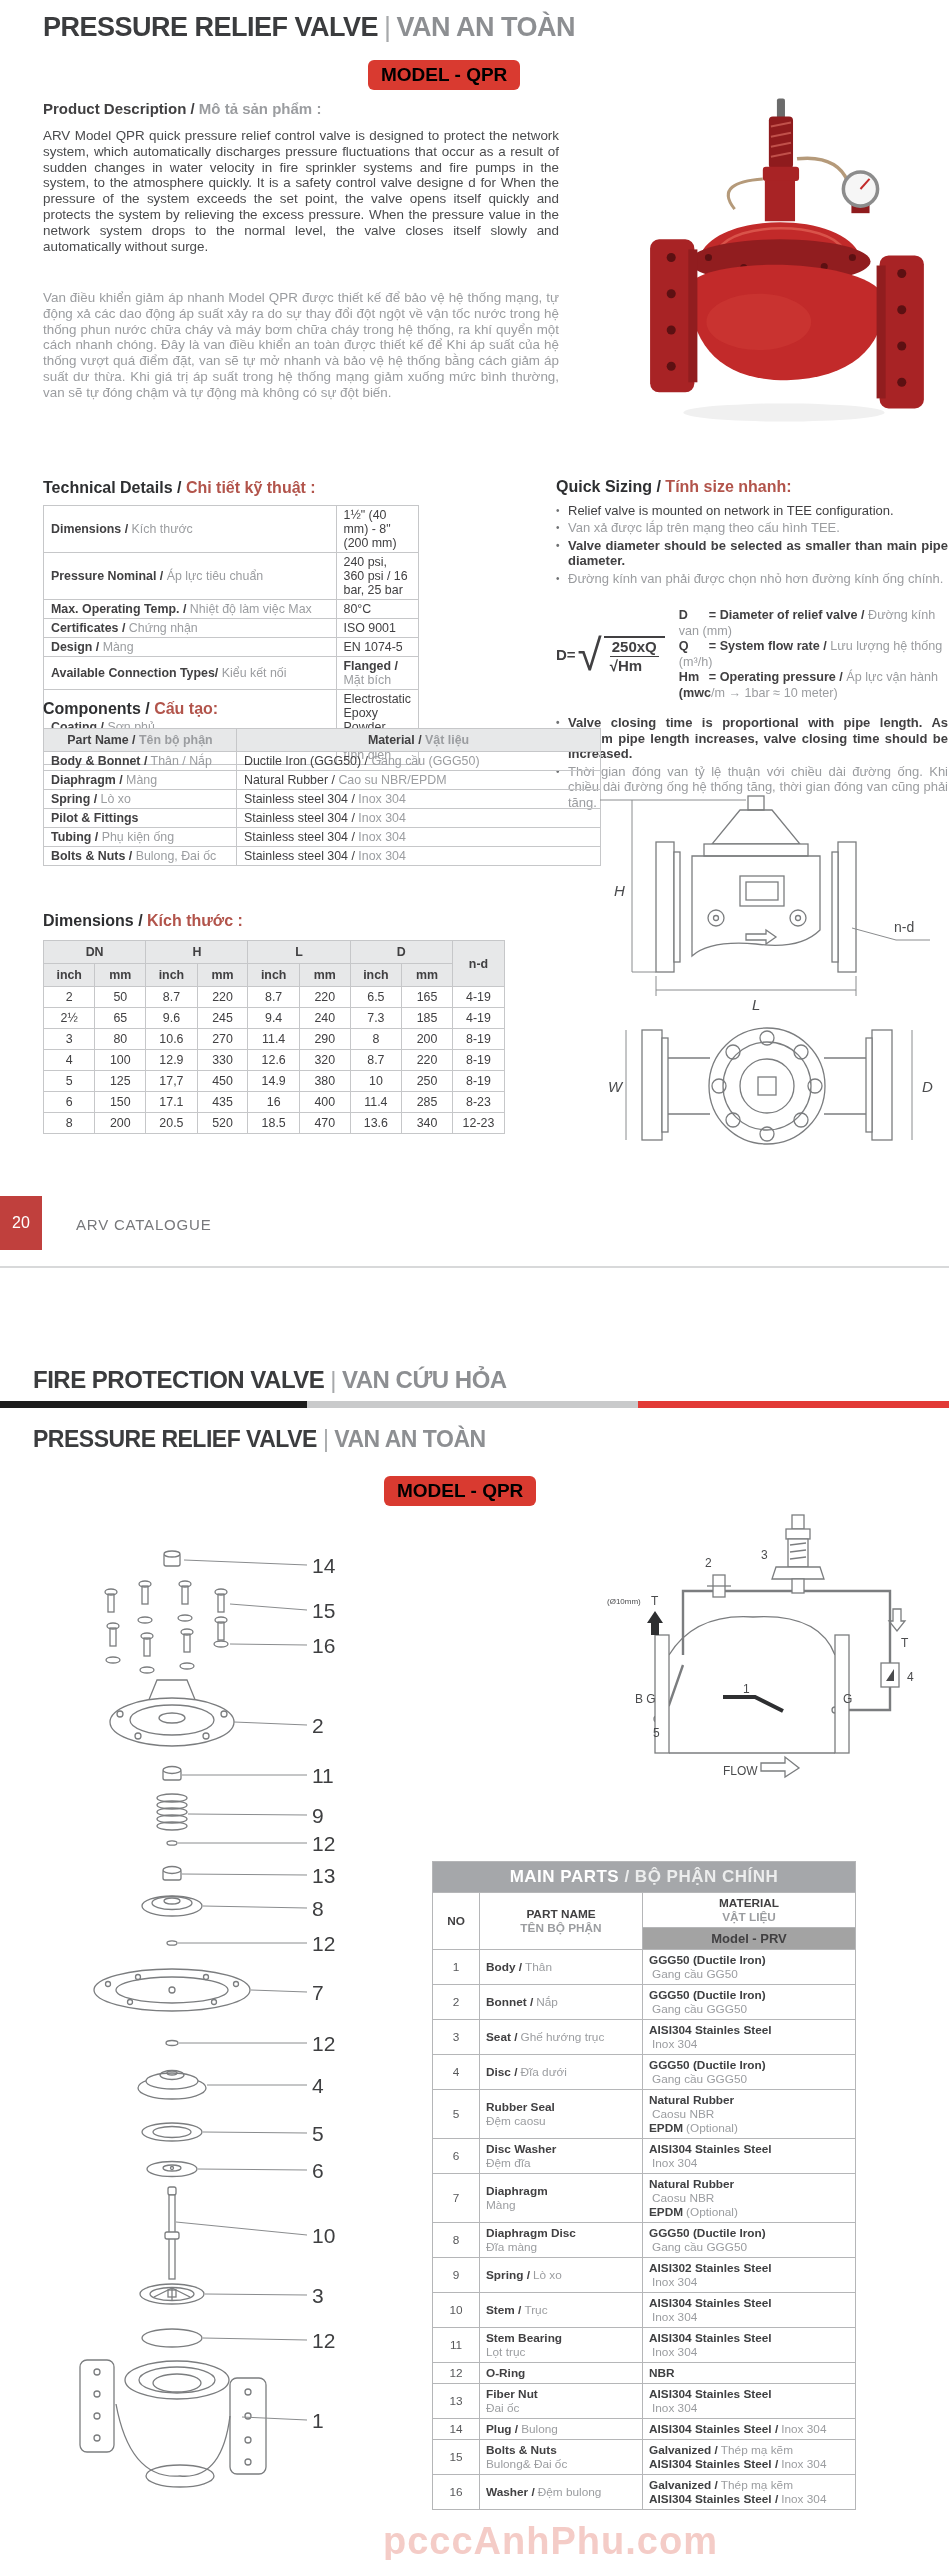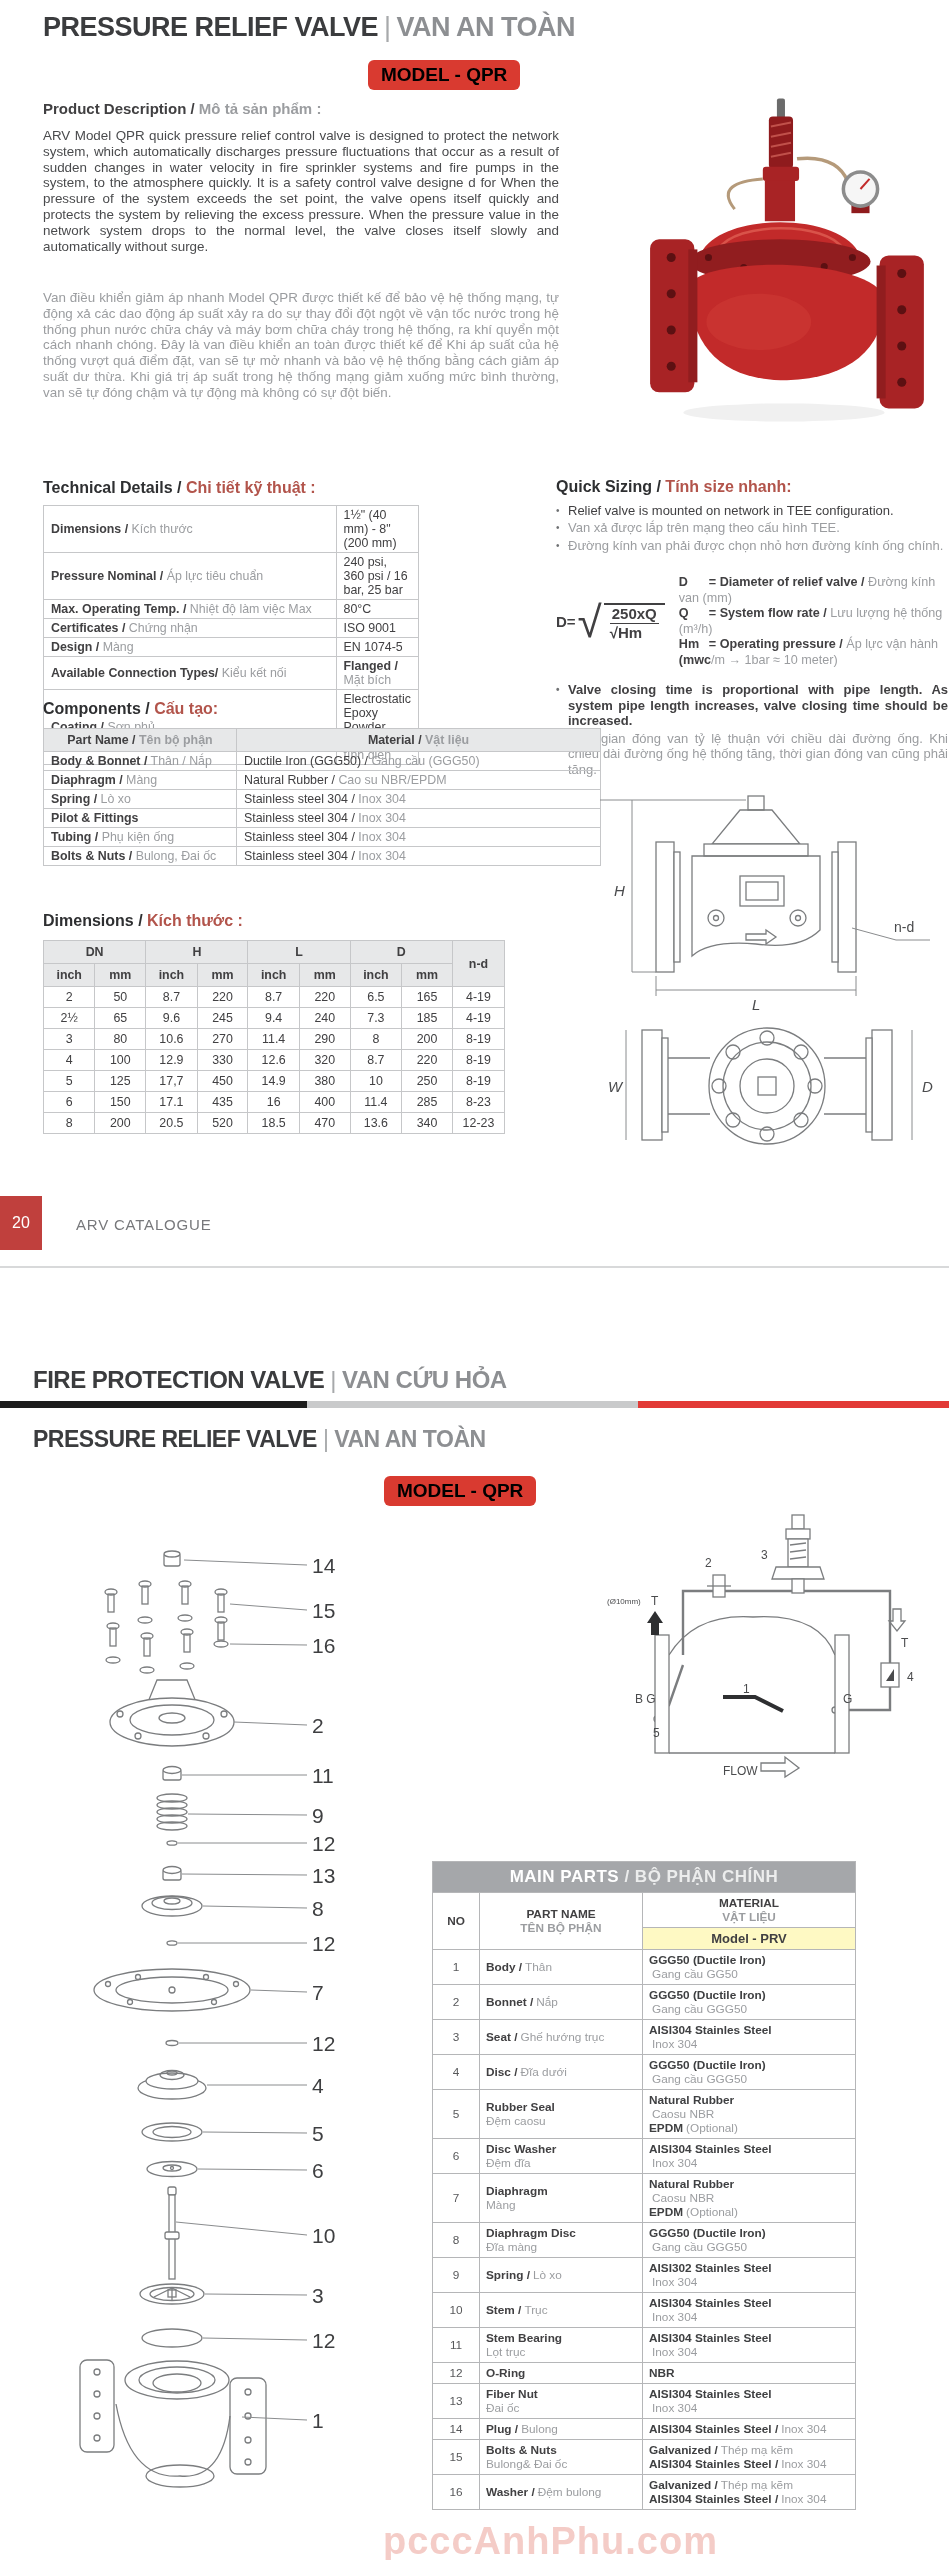--- a/index.html
+++ b/index.html
@@ -44,21 +44,21 @@
   .frac .num{display:block;border-bottom:1.6px solid #414042;padding:0 2px 1px 2px;}
   .frac .den{display:block;padding-top:1px;}
   .legend{font-size:12.6px;line-height:15.5px;margin-left:14px;}
   .legend .k{display:inline-block;width:30px;font-weight:700;}
   
   .mp{width:424px;}
   .mp td,.mp th{border:1px solid #b5b6b8;font-size:11.8px;padding:3px 6px;}
   .mp .bar{background:#a5a7aa;color:#fff;text-align:center;font-size:17px;font-weight:700;padding:5px 0;letter-spacing:0.5px;}
   .mp .bar .t2{font-weight:700;color:#eceded;}
   .mp th{font-weight:700;text-align:center;background:#fff;}
-  .mp .modelrow{background:#fef9c3;text-align:center;font-size:13px;}
+  .mp .modelrow{background:#a3a3a3;text-align:center;font-size:13px;}
   .mp td.no{width:34px;text-align:center;color:#58595b;}
   .mp td.name{width:150px;}
   .mp .pn .vi{margin-left:3px;}
   .mp .pn.stack .vi{display:block;margin-left:0;}
   .mp .mline .en{font-weight:700;color:#3f4042;}
   .mp .mline .vi{margin-left:3px;}
   
   .pageno{background:#c0403d;color:#fff;font-size:16px;display:flex;align-items:center;justify-content:center;}
   .cat{color:#77787b;font-size:15px;letter-spacing:0.8px;}
   .hr-page{background:#d8d9da;}
@@ -175,20 +175,21 @@
   </tbody>
     </table>
 
   <div class="abs qs" style="left:556px;top:479px;">
     <div class="shead" style="margin-bottom:8px;">
       <span>Quick Sizing /</span>
       <span class="viH">Tính size nhanh:</span>
     </div>
     <div class="bullet en">Relief valve is mounted on network in  TEE configuration.</div>
     <div class="bullet vi">Van xả được lắp trên mạng theo cấu hình TEE.</div>
+    <div class="bullet en bold">Valve diameter should be selected as smaller than main pipe diameter.</div>
     <div class="bullet vi">Đường kính van phải được chọn nhỏ hơn đường kính ống chính.</div>
 
     <div class="formula-row">
       <div class="frm">
         <span>D=</span>
         <span class="radical">√</span>
         <span class="frac">
           <span class="num">250xQ</span>
           <span class="den">√Hm</span>
         </span>

